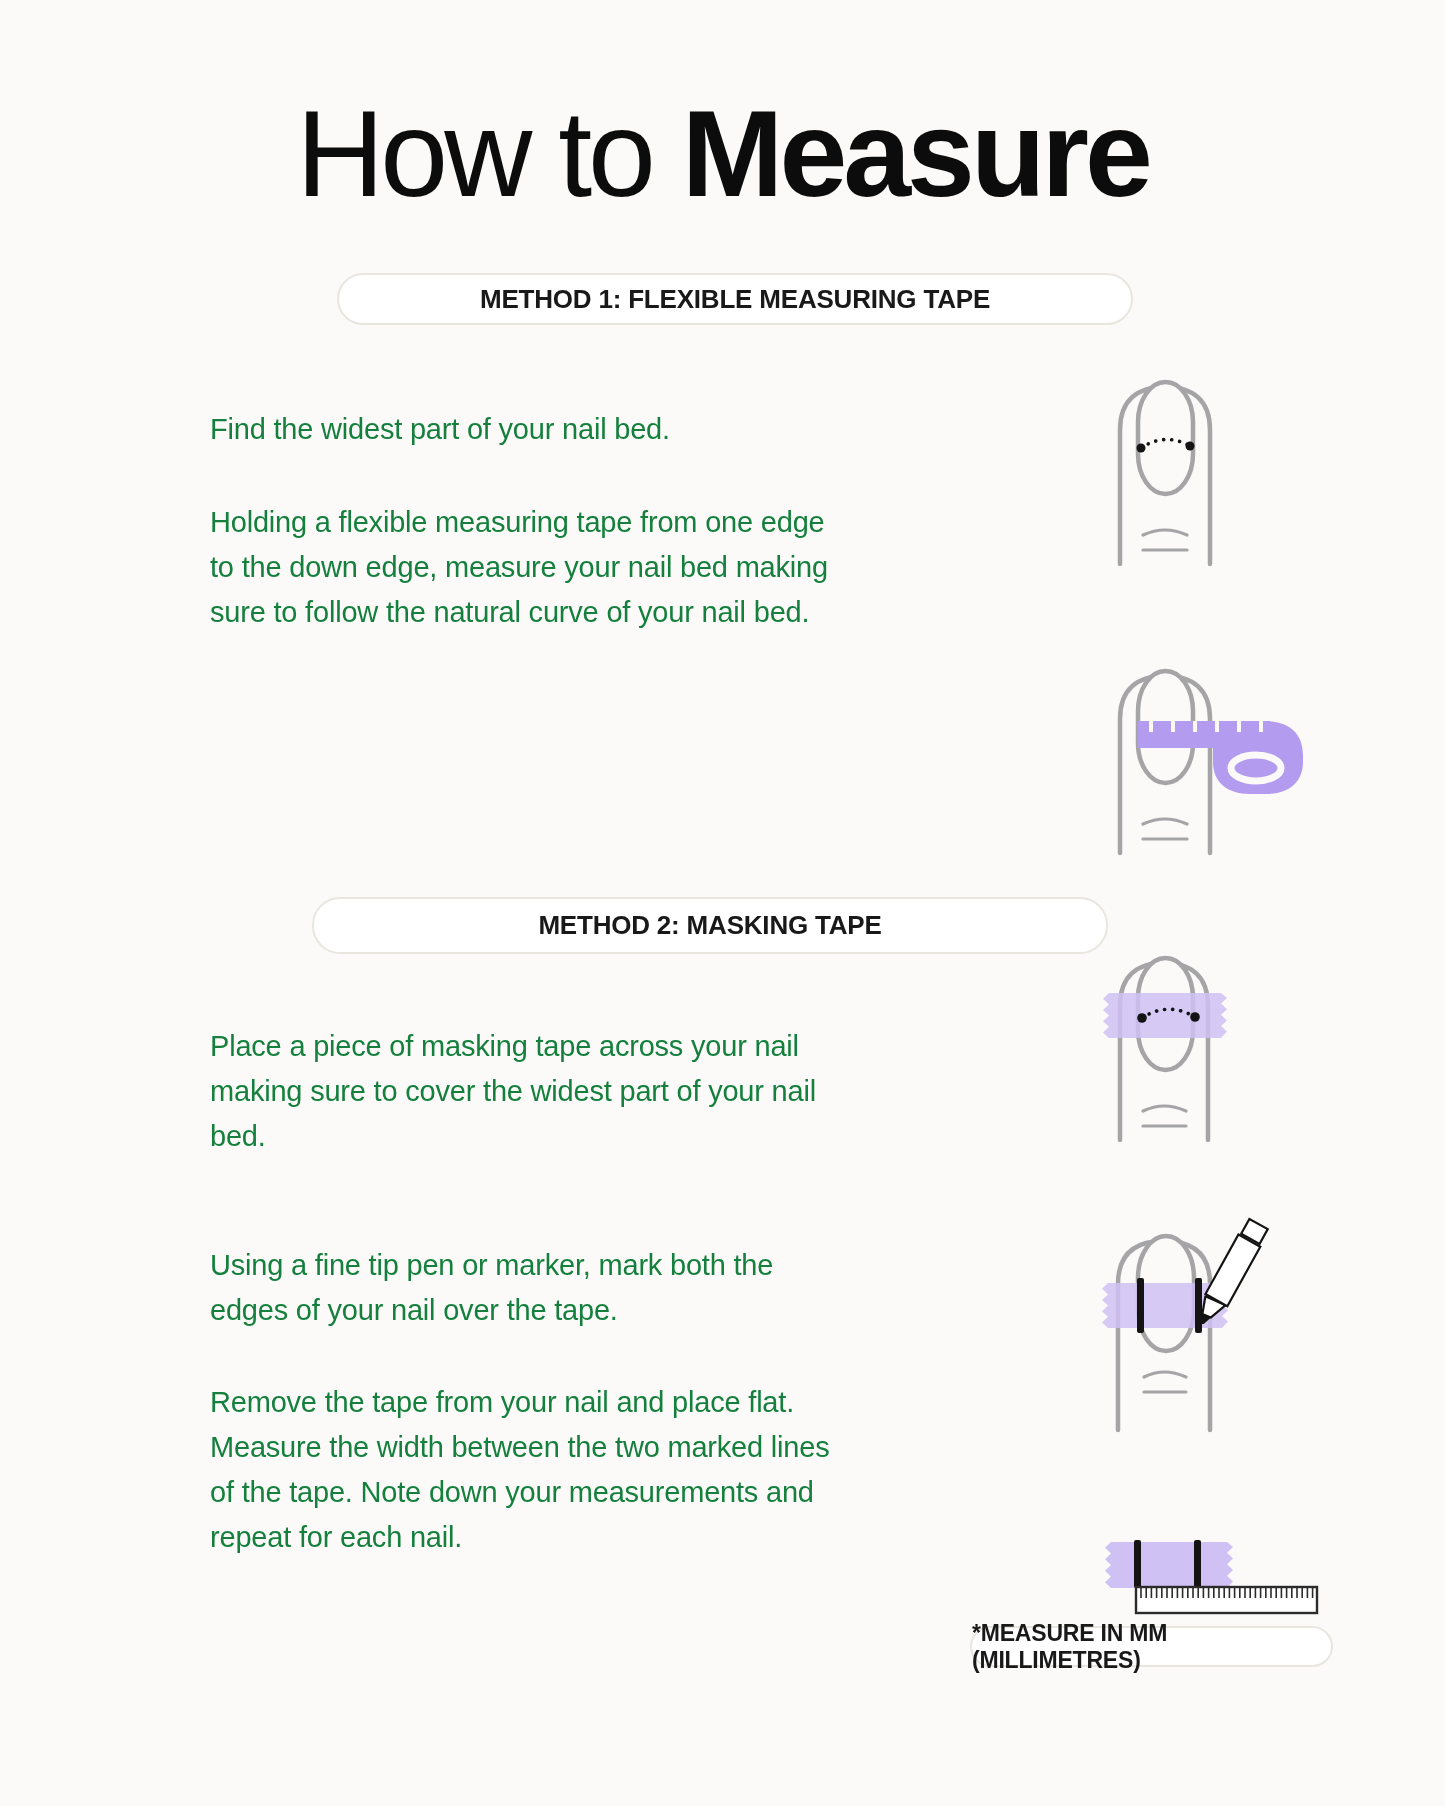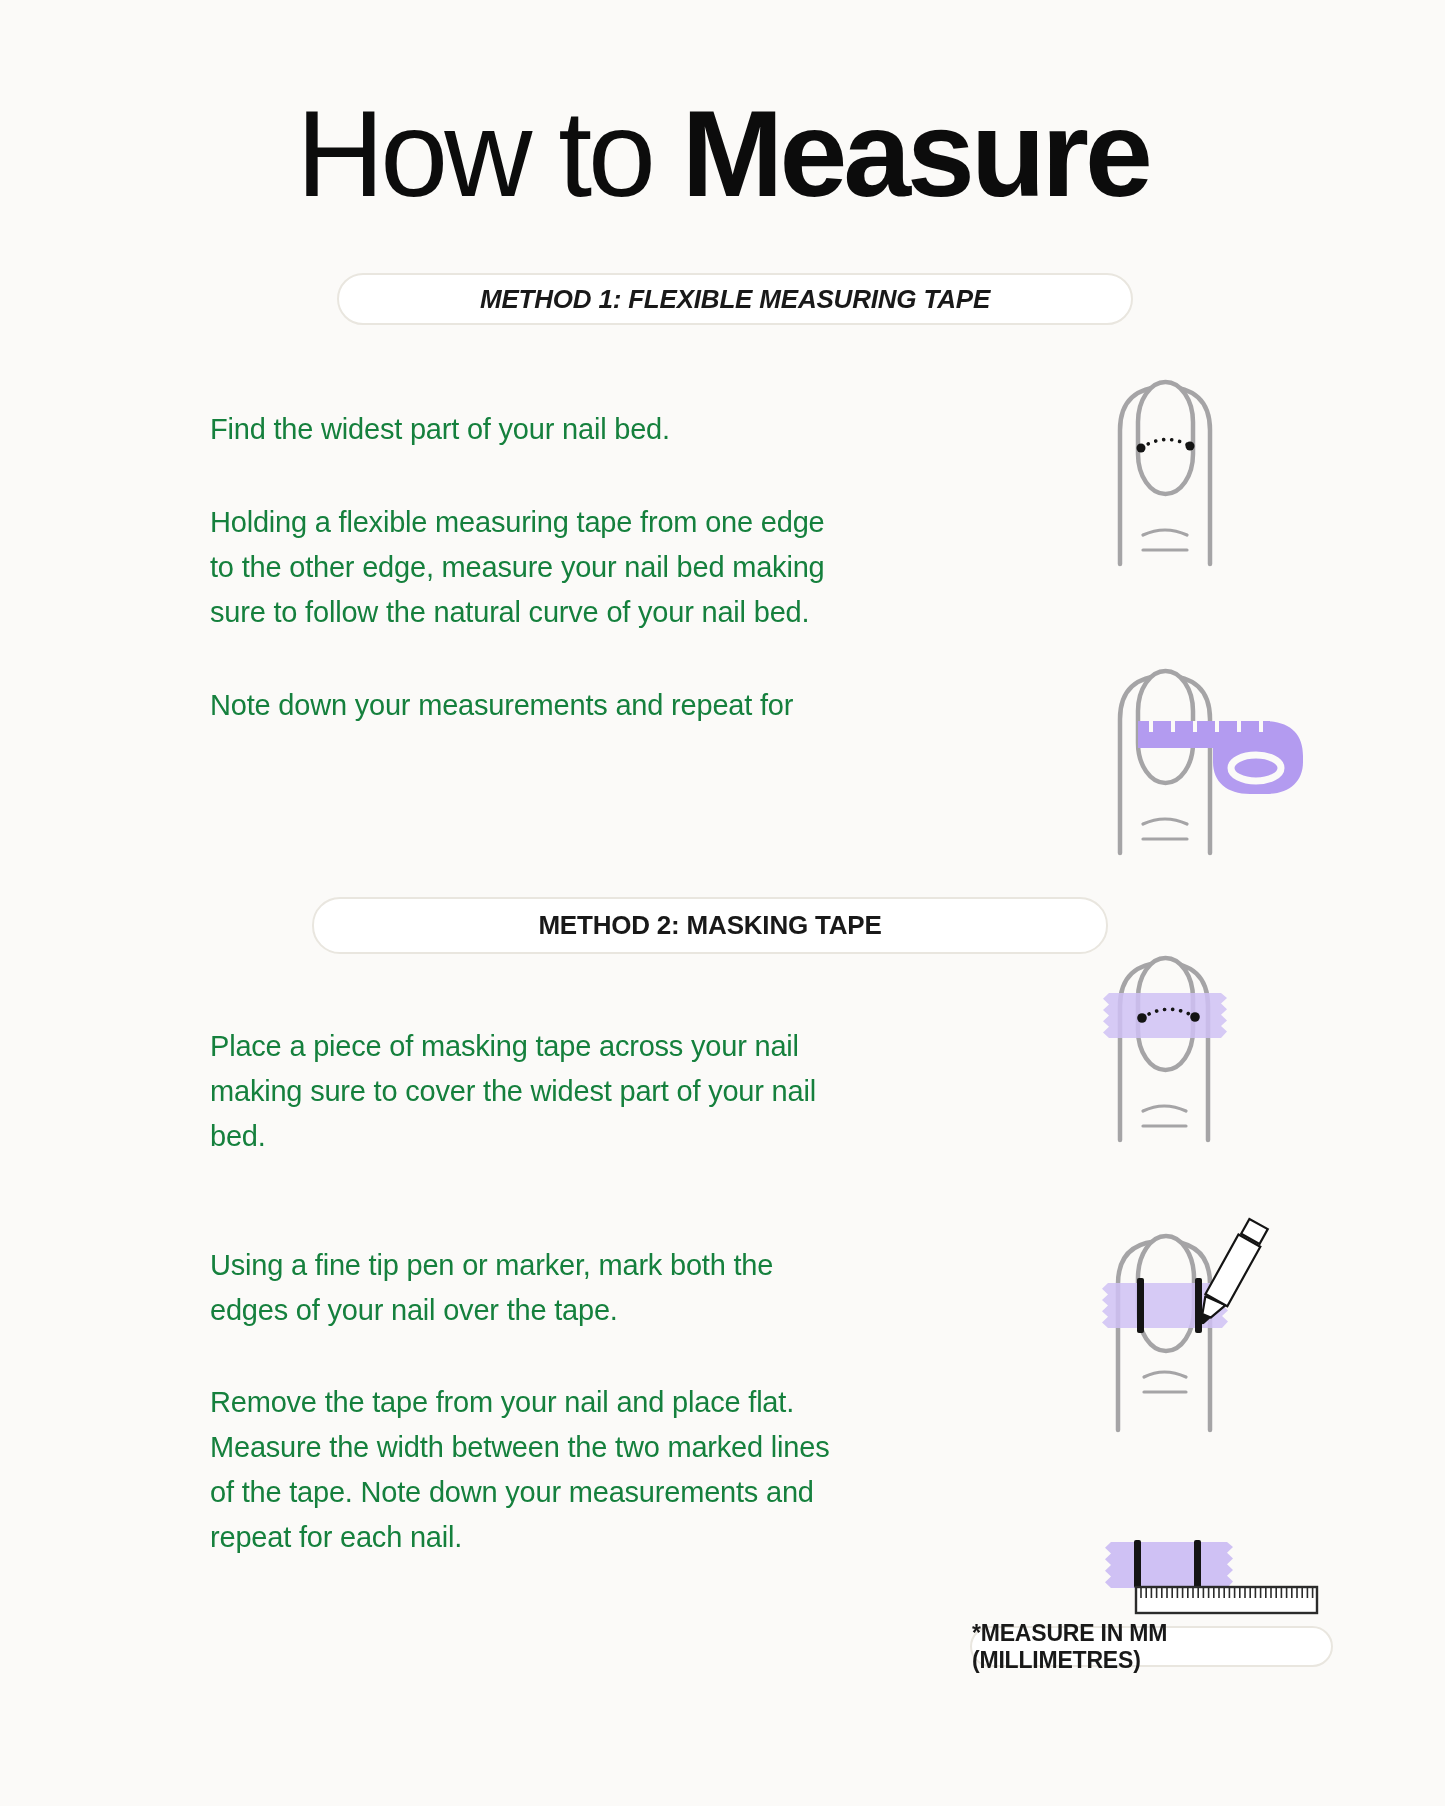--- a/index.html
+++ b/index.html
@@ -19,21 +19,21 @@
   .title .bold{font-weight:700;}
   .pill{
     position:absolute;
     background:#FFFFFF;
     border:2px solid #E9E6DF;
     border-radius:28px;
     display:flex;align-items:center;justify-content:center;
     font-weight:700;color:#191919;letter-spacing:-0.2px;
     box-sizing:border-box;
   }
-  .pill-m1{left:337px;top:273px;width:796px;height:52px;font-size:26px;font-style:italic;}
+  .pill-m1{left:337px;top:273px;width:796px;height:52px;font-size:26px;}
   .pill-m2{left:312px;top:897px;width:796px;height:57px;font-size:26px;}
   .pill-footer{left:970px;top:1626px;width:363px;height:41px;font-size:23px;}
   .para{
     position:absolute;left:210px;
     color:#15803d;font-size:29px;line-height:45px;letter-spacing:-0.2px;
   }
   .para .ln{white-space:nowrap;}
   .p1{top:407px;}
   .p2{top:500px;}
   .p3{top:683px;}
@@ -57,26 +57,25 @@
   <div class="pill pill-m1">
     <span>METHOD 1: FLEXIBLE MEASURING TAPE</span>
   </div>
 
   <div class="para p1">
     <div class="ln">Find the widest part of your nail bed.</div>
   </div>
 
   <div class="para p2">
     <div class="ln">Holding a flexible measuring tape from one edge</div>
-    <div class="ln">to the other edge, measure your nail bed making</div>
+    <div class="ln">to the down edge, measure your nail bed making</div>
     <div class="ln">sure to follow the natural curve of your nail bed.</div>
   </div>
 
   <div class="para p3">
-    <div class="ln">Note down your measurements and repeat for</div>
   </div>
 
   <svg class="illus i1" width="120" height="195" viewBox="0 0 120 195" role="img" aria-label="fingernail with dotted width arc">
     <g>
       <path d="M17,190 L17,56 C17,27 33,13 62,13 C91,13 107,27 107,56 L107,190" fill="none" stroke="#A5A4A6" stroke-width="4.5" stroke-linecap="round"></path>
       <rect x="35" y="8" width="55" height="112" rx="27.5" ry="40" fill="#FBFAF8" stroke="#A5A4A6" stroke-width="4.5"></rect>
       <path d="M40,161 Q62,151 84,161" fill="none" stroke="#A5A4A6" stroke-width="3.2" stroke-linecap="round"></path>
       <path d="M40,176 L84,176" fill="none" stroke="#A5A4A6" stroke-width="3.2" stroke-linecap="round"></path>
     </g>
     <g>

